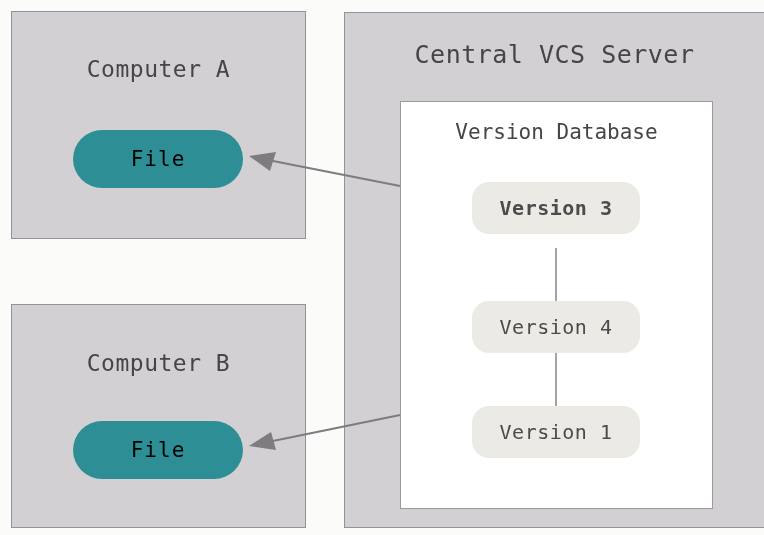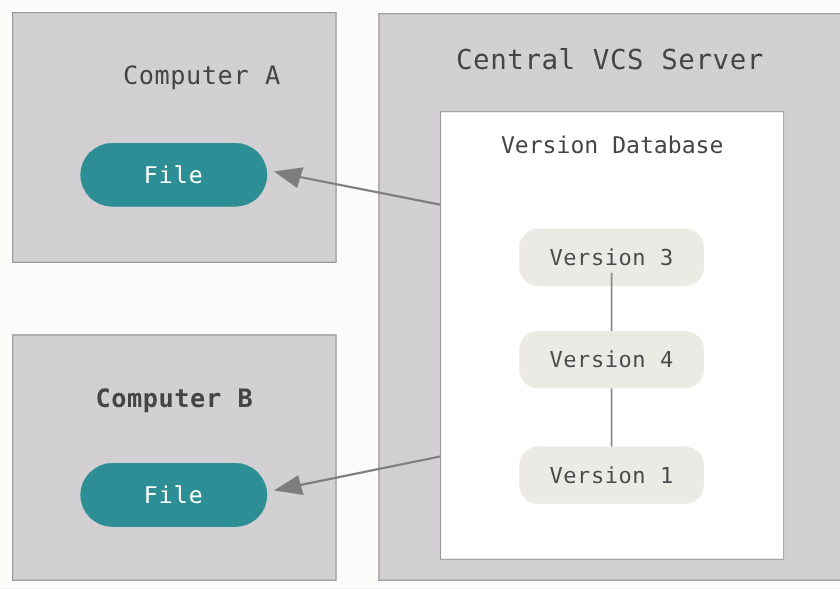--- a/index.html
+++ b/index.html
@@ -48,21 +48,21 @@
   .panel-title {
     position: absolute;
     width: 100%;
     text-align: center;
     color: #464447;
     font-size: 23px;
     letter-spacing: 0.5px;
     white-space: nowrap;
   }
   #title-computer-a { top: 56px; }
-  #title-computer-b { top: 349px; font-weight: bold; }
+  #title-computer-b { top: 349px; }
   #title-server {
     top: 39px;
     font-size: 25px;
   }
   #version-db-box {
     position: absolute;
     left: 400px;
     top: 101px;
     width: 313px;
     height: 408px;
@@ -79,21 +79,21 @@
     color: #464447;
     font-size: 21px;
     white-space: nowrap;
   }
   .file-pill {
     position: absolute;
     width: 170px;
     height: 58px;
     background: #2d8f95;
     border-radius: 29px;
-    color: #ffffff;
+    color: #000000;
     font-size: 21px;
     display: flex;
     align-items: center;
     justify-content: center;
     letter-spacing: 1px;
   }
   #file-pill-a {
     left: 73px;
     top: 130px;
   }
@@ -108,39 +108,39 @@
     height: 52px;
     background: #ebeae4;
     border-radius: 17px;
     color: #4c4a4d;
     font-size: 20px;
     display: flex;
     align-items: center;
     justify-content: center;
     letter-spacing: 0.5px;
   }
-  #version-pill-3 { top: 208px; }
+  #version-pill-3 { top: 182px; font-weight: bold; }
   #version-pill-2 { top: 301px; }
   #version-pill-1 { top: 406px; justify-content: center; }
   #svg-connectors {
     position: absolute;
     left: 0;
     top: 0;
     width: 764px;
     height: 535px;
     pointer-events: none;
   }
 </style>
 </head>
 <body>
 
 <div id="diagram">
 
   <div class="panel" id="panel-computer-a">
-    <div class="panel-title" id="title-computer-a" style="top:44px;margin-left:25px;">Computer A</div>
+    <div class="panel-title" id="title-computer-a" style="top:44px;">Computer A</div>
   </div>
   <div class="file-pill" id="file-pill-a">
     <span>File</span>
   </div>
 
   <div class="panel" id="panel-computer-b">
     <div class="panel-title" id="title-computer-b" style="top:45px;">Computer B</div>
   </div>
   <div class="file-pill" id="file-pill-b">
     <span>File</span>

